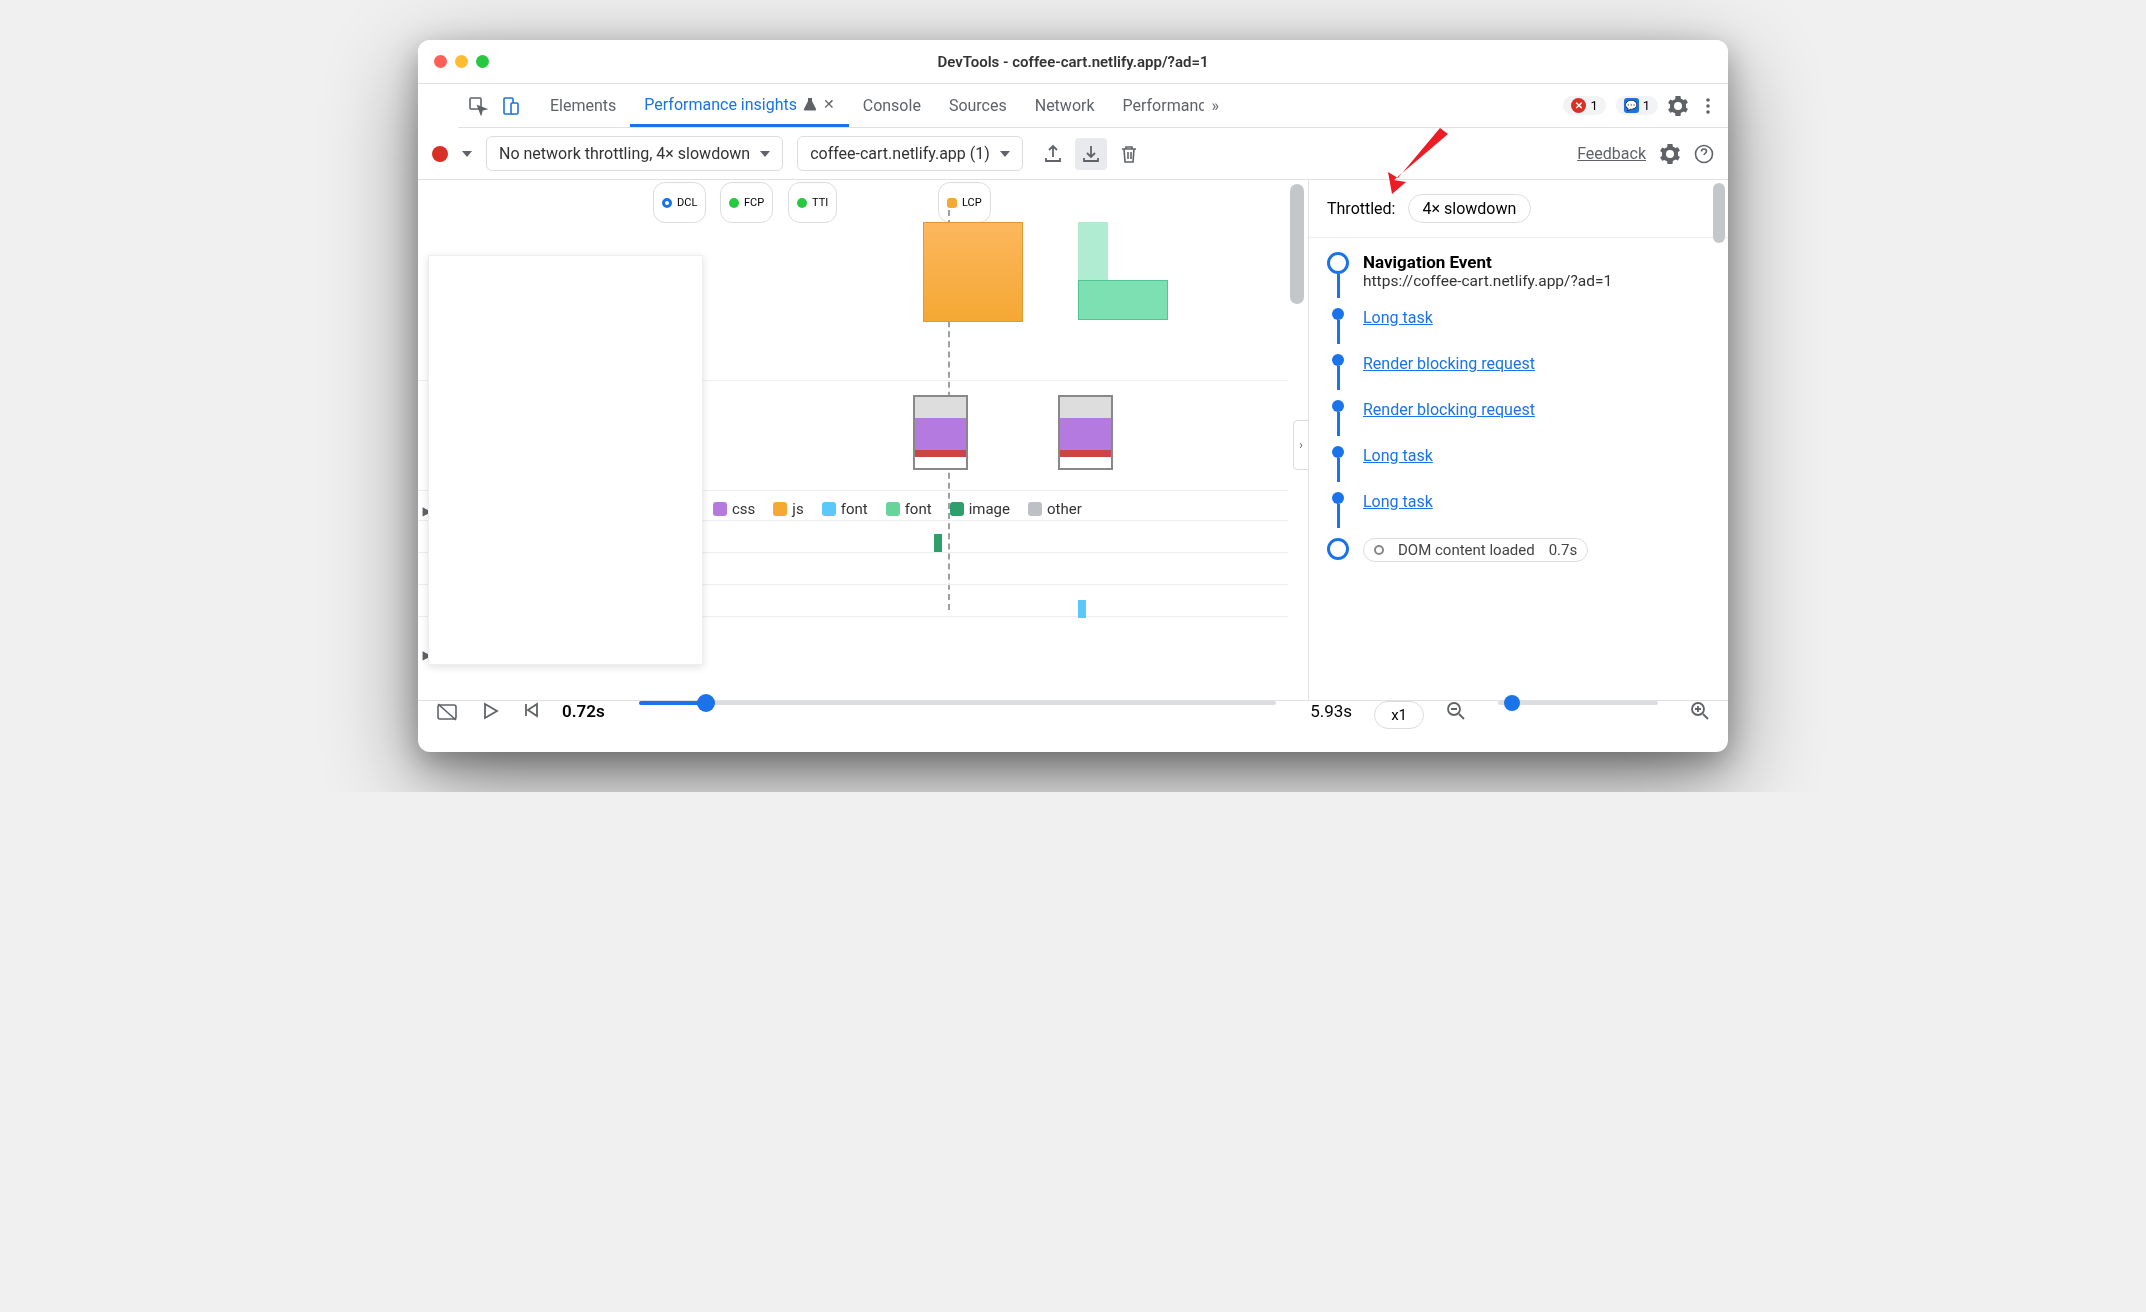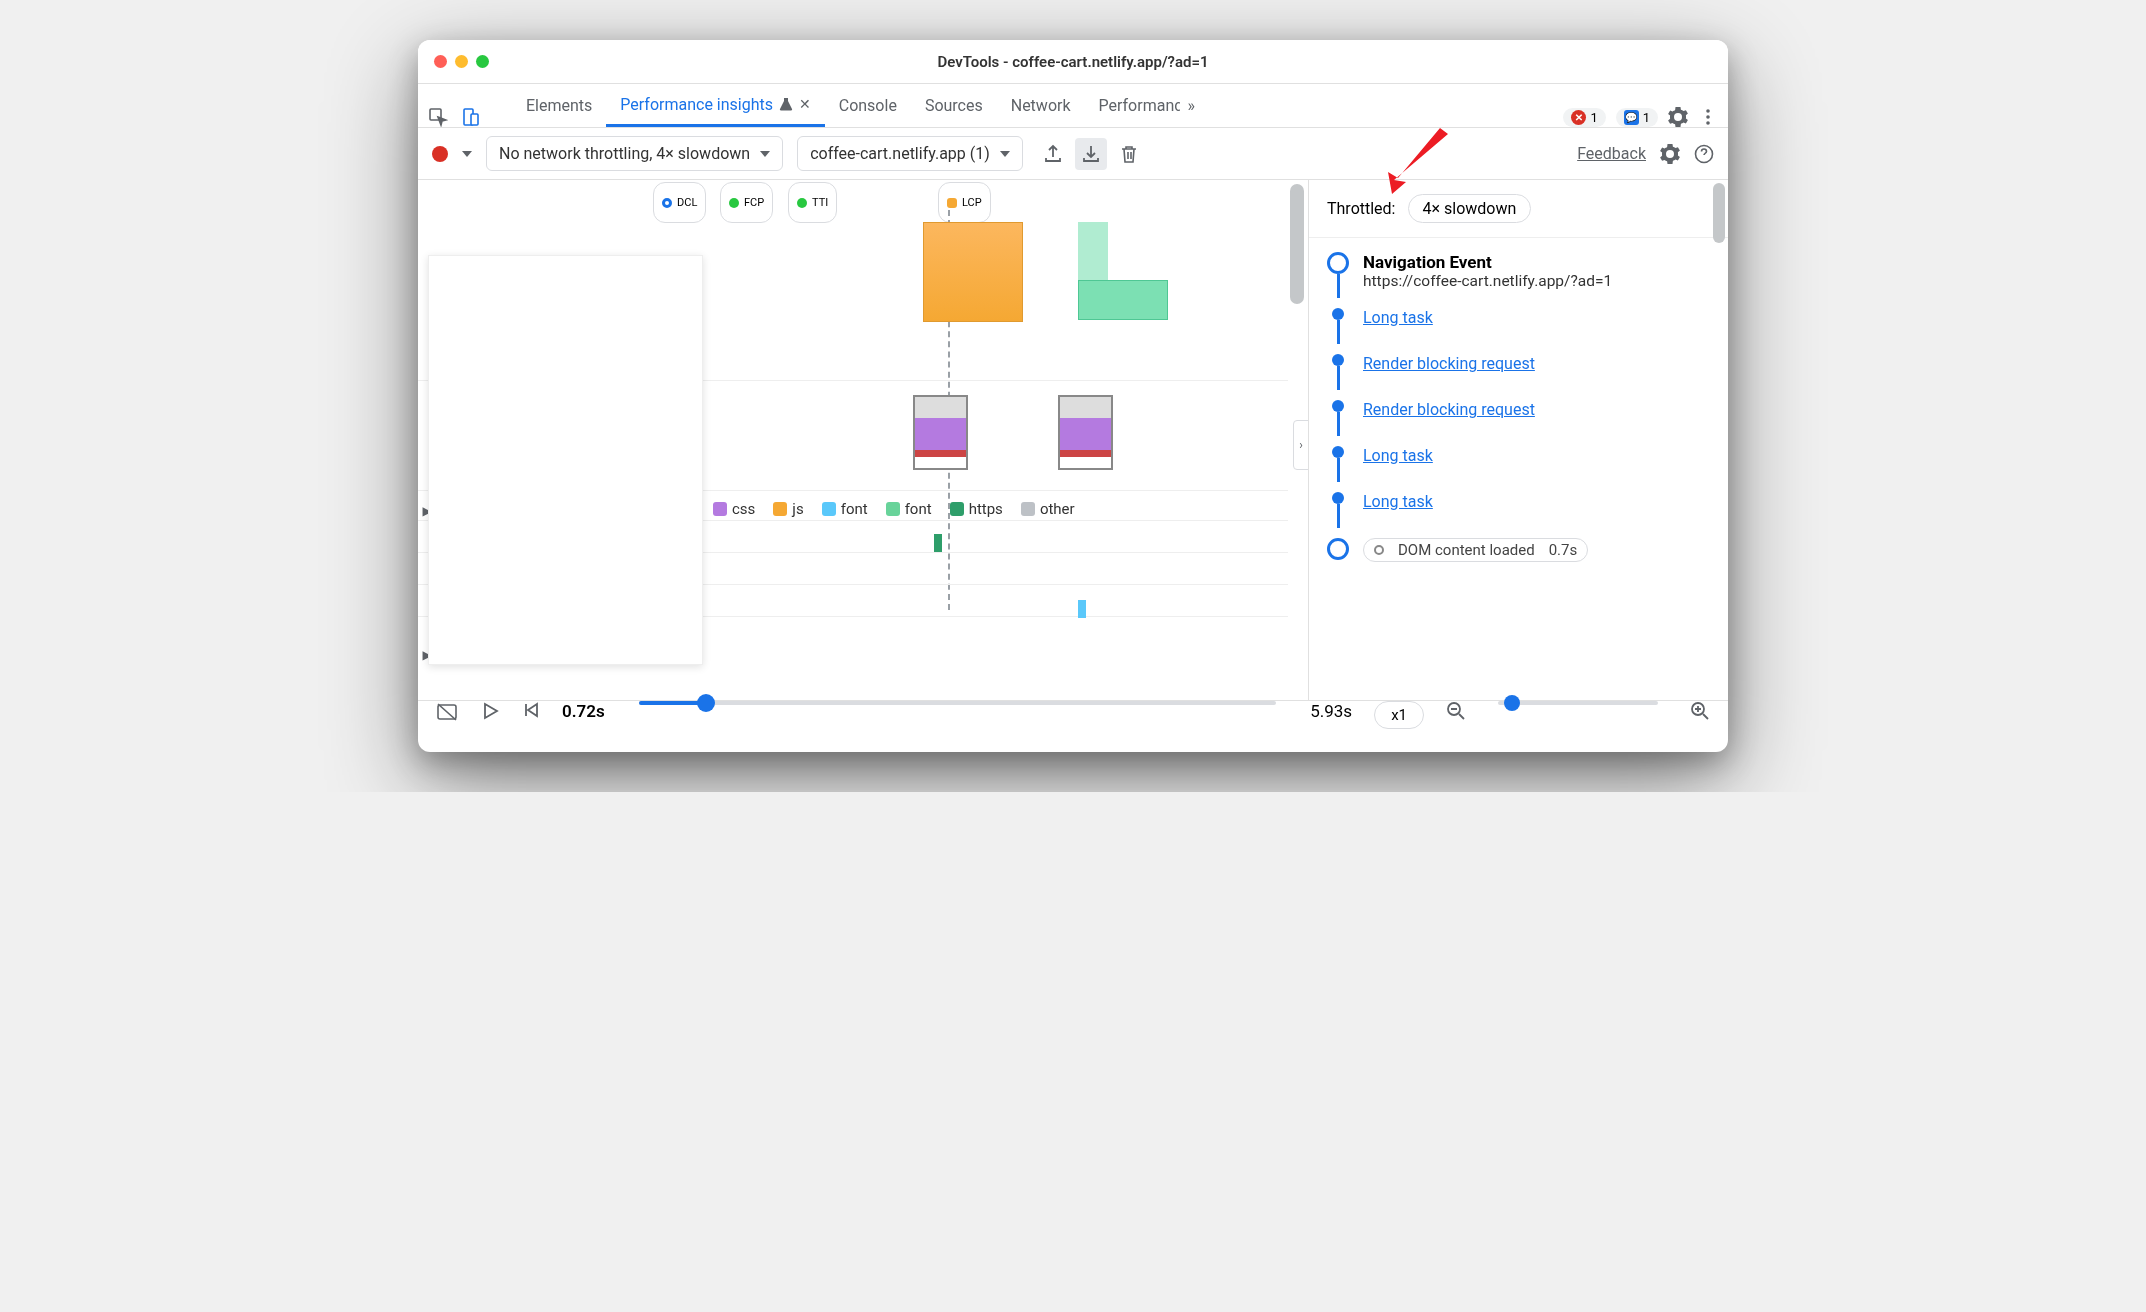--- a/index.html
+++ b/index.html
@@ -5,21 +5,21 @@
 * { box-sizing: border-box; margin: 0; padding: 0; }
 body { font-family: -apple-system, BlinkMacSystemFont, "Segoe UI", Roboto, sans-serif; background: #f0f0f0; display: flex; justify-content: center; align-items: flex-start; padding: 40px; }
 .window { width: 1310px; background: #fff; border-radius: 12px; overflow: hidden; box-shadow: 0 30px 90px rgba(0,0,0,0.45), 0 10px 30px rgba(0,0,0,0.3); position: relative; }
 .titlebar { height: 44px; background: #fff; display: flex; align-items: center; padding: 0 16px; position: relative; border-bottom: 1px solid #e0e0e0; }
 .traffic { display: flex; gap: 8px; }
 .dot { width: 13px; height: 13px; border-radius: 50%; }
 .dot.red { background: #ff5f57; }
 .dot.yellow { background: #febc2e; }
 .dot.green { background: #28c840; }
 .wtitle { position: absolute; left: 0; right: 0; text-align: center; font-size: 15px; font-weight: 600; color: #333; pointer-events: none; }
-.tabbar { height: 44px; display: flex; align-items: flex-end; padding: 0 10px; border-bottom: 1px solid #e0e0e0; gap: 20px; }
+.tabbar { height: 44px; display: flex; align-items: center; padding: 0 10px; border-bottom: 1px solid #e0e0e0; gap: 4px; margin-left: 40px; }
 .tabbar-left { display: flex; gap: 12px; align-items: center; margin-right: 12px; }
 .tabicon { width: 20px; height: 20px; display: flex; align-items: center; justify-content: center; color: #5f6368; }
 .tabs { display: flex; align-items: center; flex: 1; height: 100%; }
 .tab { padding: 0 14px; height: 100%; display: flex; align-items: center; font-size: 16px; color: #5f6368; cursor: pointer; gap: 6px; white-space: nowrap; }
 .tab.active { color: #1a73e8; border-bottom: 3px solid #1a73e8; }
 .tab .close-x { font-size: 14px; color: #5f6368; }
 .tabbar-right { display: flex; align-items: center; gap: 10px; }
 .badge-pill { display: flex; align-items: center; gap: 4px; background: #f1f3f4; border-radius: 12px; padding: 2px 8px; font-size: 13px; }
 .badge-icon { width: 15px; height: 15px; border-radius: 50%; display: flex; align-items: center; justify-content: center; color: #fff; font-size: 10px; font-weight: bold; }
 .badge-icon.err { background: #d93025; }
@@ -256,21 +256,21 @@
           <div class="leg-item">
               <span class="leg-sq" style="background:#5ac8fa"></span>
               <span>font</span>
             </div>
           <div class="leg-item">
               <span class="leg-sq" style="background:#68d39a"></span>
               <span>font</span>
             </div>
           <div class="leg-item">
               <span class="leg-sq" style="background:#2e9e6a"></span>
-              <span>https</span>
+              <span>image</span>
             </div>
           <div class="leg-item">
               <span class="leg-sq" style="background:#bdc1c6"></span>
               <span>other</span>
             </div>
         </div>
         <div class="tiny-bar" style="top:324px;left:516px;background:#2e9e6a"></div>
         <div class="tiny-bar" style="top:390px;left:660px;background:#5ac8fa"></div>
 
       </div>

